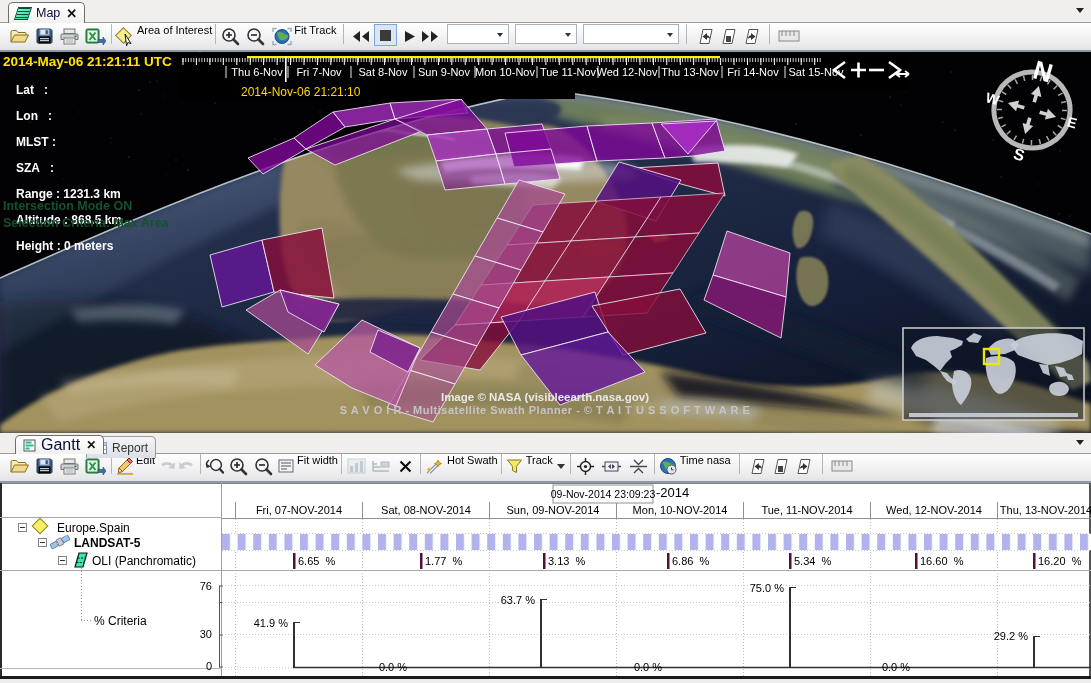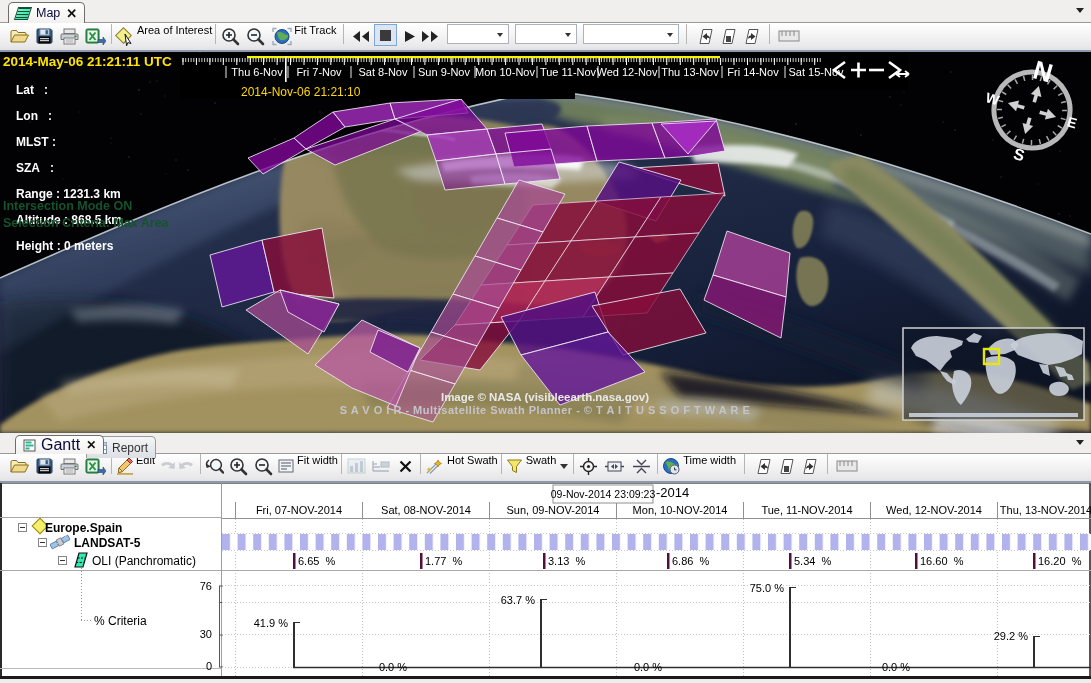--- a/index.html
+++ b/index.html
@@ -578,21 +578,21 @@
         <path d="M4 9 l.8 1.6 1.6 .8 -1.6 .8 -.8 1.6 -.8 -1.6 -1.6 -.8 1.6 -.8Z" fill="#e8b820"></path>
       </svg>
     </span>
 <span class="tlab">Hot Swath</span>
 <span class="sep"></span>
 <span class="ti" style="width:21px">
       <svg width="17" height="16" viewBox="0 0 17 16">
         <path d="M1.5 2 H15.5 L10.5 8.5 V14.5 L6.5 12.5 V8.5 Z" fill="#f6e76a" stroke="#8a7a1a"></path>
       </svg>
     </span>
-<span class="tlab">Swath</span>
+<span class="tlab">Track</span>
 <span class="ti" style="width:14px">
       <svg width="8" height="5" viewBox="0 0 8 5">
         <path d="M0 0 H8 L4 5Z" fill="#333"></path>
       </svg>
     </span>
 <span class="sep"></span>
 <span class="ti" style="width:25px">
       <svg width="19" height="19" viewBox="0 0 19 19">
         <circle cx="9.5" cy="9.5" r="5" fill="none" stroke="#222" stroke-width="1.4"></circle>
         <circle cx="9.5" cy="9.5" r="1.6" fill="#222"></circle>
@@ -615,21 +615,21 @@
 <span class="sep"></span>
 <span class="ti" style="width:22px">
       <svg width="18" height="18" viewBox="0 0 18 18">
         <circle cx="9" cy="9" r="7.5" fill="#2a6fbd"></circle>
         <path d="M3.5 5 Q8 3.5 11 6 Q14.5 8.5 16 7 Q15.5 12 11.5 13.5 Q7.5 15 6.5 12 Q5.5 8.5 3.5 5Z" fill="#5fae52"></path>
         <circle cx="9" cy="9" r="7.5" fill="none" stroke="#1b4a80"></circle>
         <circle cx="12.5" cy="12.5" r="4.5" fill="#dfe8f2" stroke="#556"></circle>
         <path d="M12.5 10.5 V12.8 H14.5" stroke="#333" fill="none"></path>
       </svg>
     </span>
-<span class="tlab">Time width</span>
+<span class="tlab">Time nasa</span>
 <span class="sep" style="margin:0 7px"></span>
 <span class="ti" style="width:23px">
       <svg width="18" height="17" viewBox="0 0 18 17">
         <path d="M6 1.5 H15 L12 15.5 H3 Z" fill="#fff" stroke="#555"></path>
         <path d="M10 5 L5.5 8.5 L10 12 V9.7 Q12 9.5 13 11 Q13 8 10 7.3Z" fill="#333"></path>
       </svg>
     </span>
 <span class="ti" style="width:23px">
       <svg width="18" height="17" viewBox="0 0 18 17">
         <path d="M6 1.5 H15 L12 15.5 H3 Z" fill="#fff" stroke="#555"></path>
@@ -656,21 +656,21 @@
 <div class="abs" style="top:483px;left:0;width:2px;height:193px;background:#2a2a2a"></div>
 <div class="abs" style="top:483px;left:1089px;width:2px;height:193px;background:#555"></div>
 <div class="abs" style="top:517px;left:0;width:222px;height:1px;background:#a8a8a8"></div>
 <div class="abs" style="top:570px;left:0;width:1091px;height:1px;background:#a8a8a8"></div>
 <div class="abs" style="top:668px;left:0;width:222px;height:1px;background:#b8b8b8"></div>
 <div class="abs" style="top:483px;left:221px;width:1px;height:193px;background:#9aa0a6"></div>
 
 <div class="abs" style="top:523px;left:18px;width:9px;height:9px;border:1px solid #848484;background:#fff"></div>
 <div class="abs" style="top:527px;left:20px;width:5px;height:1px;background:#333"></div>
 <div class="abs" style="top:520px;left:34px;width:12px;height:12px;background:#f5ef6a;border:1px solid #958413;transform:rotate(45deg)"></div>
-<div class="abs" style="top:521px;left:45px;font-size:12px;font-weight:bold;color:#000">Europe.Spain</div>
+<div class="abs" style="top:521px;left:57px;font-size:12px;font-weight:normal;color:#000">Europe.Spain</div>
 <div class="abs" style="top:538px;left:38px;width:9px;height:9px;border:1px solid #848484;background:#fff"></div>
 <div class="abs" style="top:542px;left:40px;width:5px;height:1px;background:#333"></div>
 <span class="abs" style="top:534px;left:50px"><svg width="20" height="16" viewBox="0 0 20 16">
       <g transform="rotate(-28 10 8)">
         <rect x="0" y="5.5" width="7" height="5" fill="#9ec4e8" stroke="#4a7aaa" stroke-width=".8"></rect>
         <rect x="13" y="5.5" width="7" height="5" fill="#9ec4e8" stroke="#4a7aaa" stroke-width=".8"></rect>
         <rect x="7.5" y="4.5" width="5" height="7" fill="#c8cdd4" stroke="#707a88" stroke-width=".8"></rect>
       </g>
       <path d="M3 14 L8 9 M12 6 L17 1" stroke="#b8bec6" stroke-width="1"></path>
     </svg></span>

